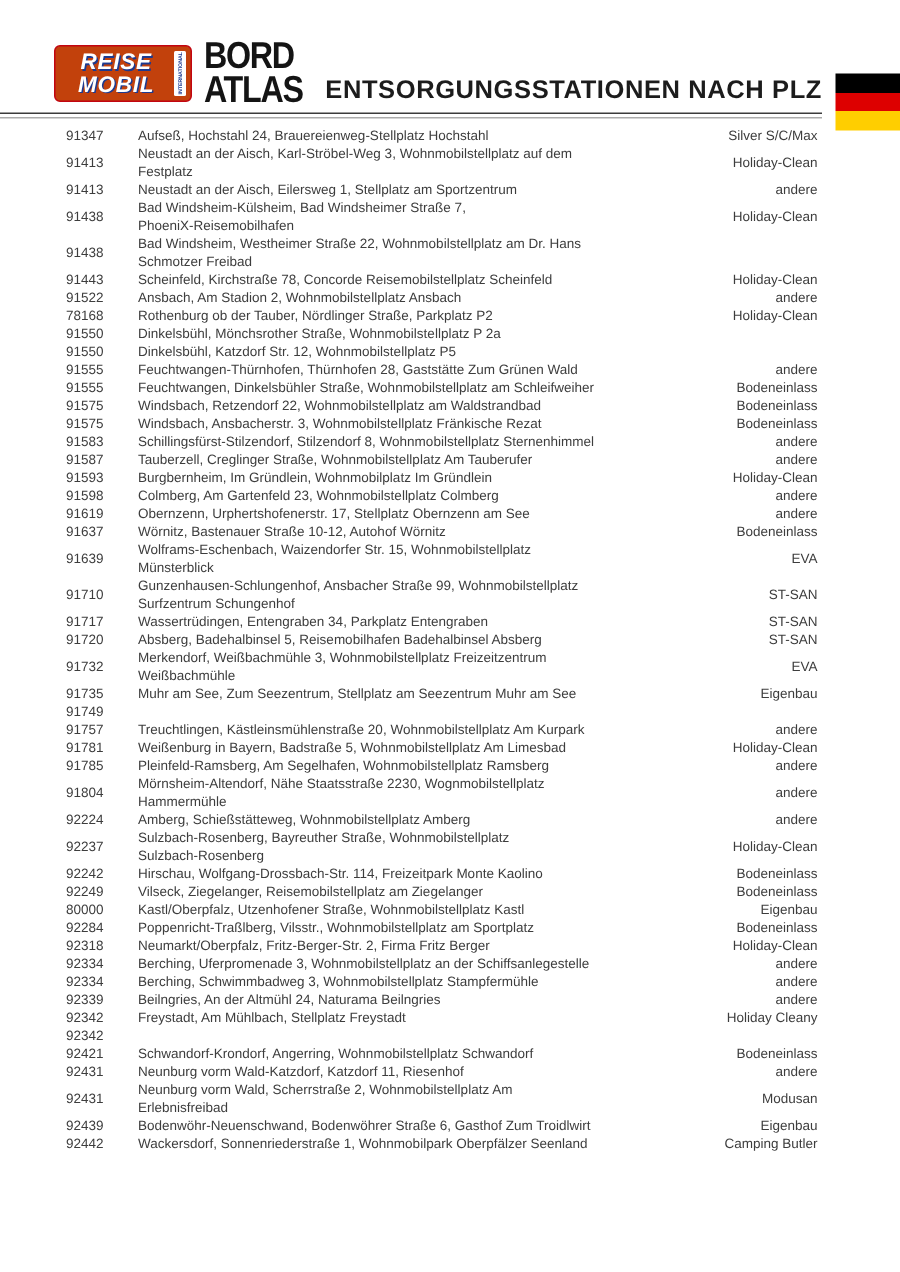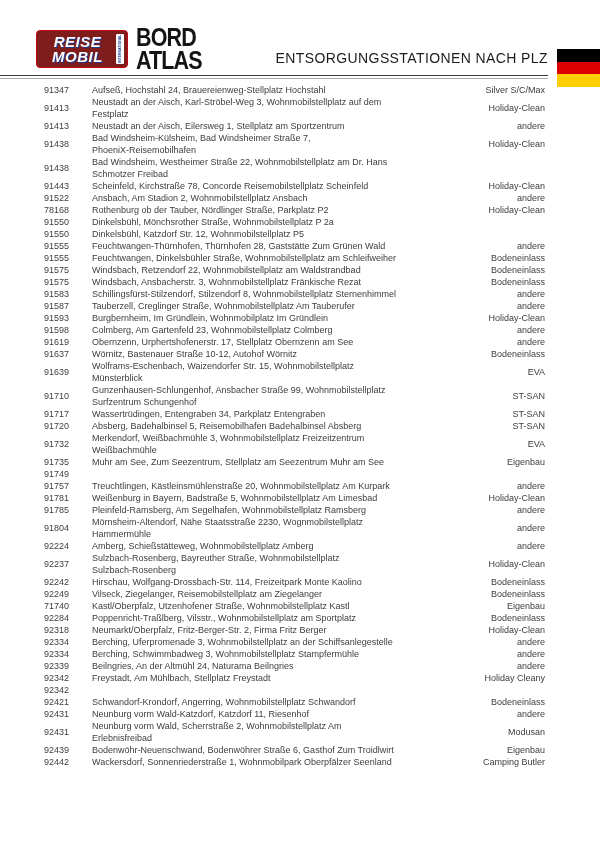--- a/index.html
+++ b/index.html
@@ -10,21 +10,21 @@
     background: #ffffff;
     font-family: "Liberation Sans", sans-serif;
     overflow: hidden;
   }
 
   
   .logo-reise {
     position: absolute;
     left: 36px; top: 30px;
     width: 92px; height: 38px;
-    background: #7f1d1d;
+    background: #c2410c;
     border-radius: 4px;
     border: 1px solid #c20510;
     box-sizing: border-box;
     display: flex;
     align-items: center;
   }
   .logo-reise-text {
     flex: 1;
     text-align: center;
     color: #ffffff;
@@ -57,22 +57,22 @@
     font-weight: 800;
     font-size: 25px;
     line-height: 23px;
     letter-spacing: -1px;
     transform: scaleX(0.86);
     transform-origin: left top;
   }
   .page-title {
     position: absolute;
     right: 52px; top: 50px;
-    font-size: 14px;
-    font-weight: 400;
+    font-size: 17px;
+    font-weight: 700;
     color: #1c1c1c;
     letter-spacing: 0.4px;
     white-space: nowrap;
   }
   .flag {
     position: absolute;
     left: 557px; top: 49px;
     width: 43px; height: 38px;
     display: flex;
     flex-direction: column;
@@ -356,21 +356,21 @@
       <div class="cell-type">Bodeneinlass</div>
     </div>
 
     <div class="row">
       <div class="cell-plz">92249</div>
       <div class="cell-desc">Vilseck, Ziegelanger, Reisemobilstellplatz am Ziegelanger</div>
       <div class="cell-type">Bodeneinlass</div>
     </div>
 
     <div class="row">
-      <div class="cell-plz">71740</div>
+      <div class="cell-plz">80000</div>
       <div class="cell-desc">Kastl/Oberpfalz, Utzenhofener Straße, Wohnmobilstellplatz Kastl</div>
       <div class="cell-type">Eigenbau</div>
     </div>
 
     <div class="row">
       <div class="cell-plz">92284</div>
       <div class="cell-desc">Poppenricht-Traßlberg, Vilsstr., Wohnmobilstellplatz am Sportplatz</div>
       <div class="cell-type">Bodeneinlass</div>
     </div>
 

